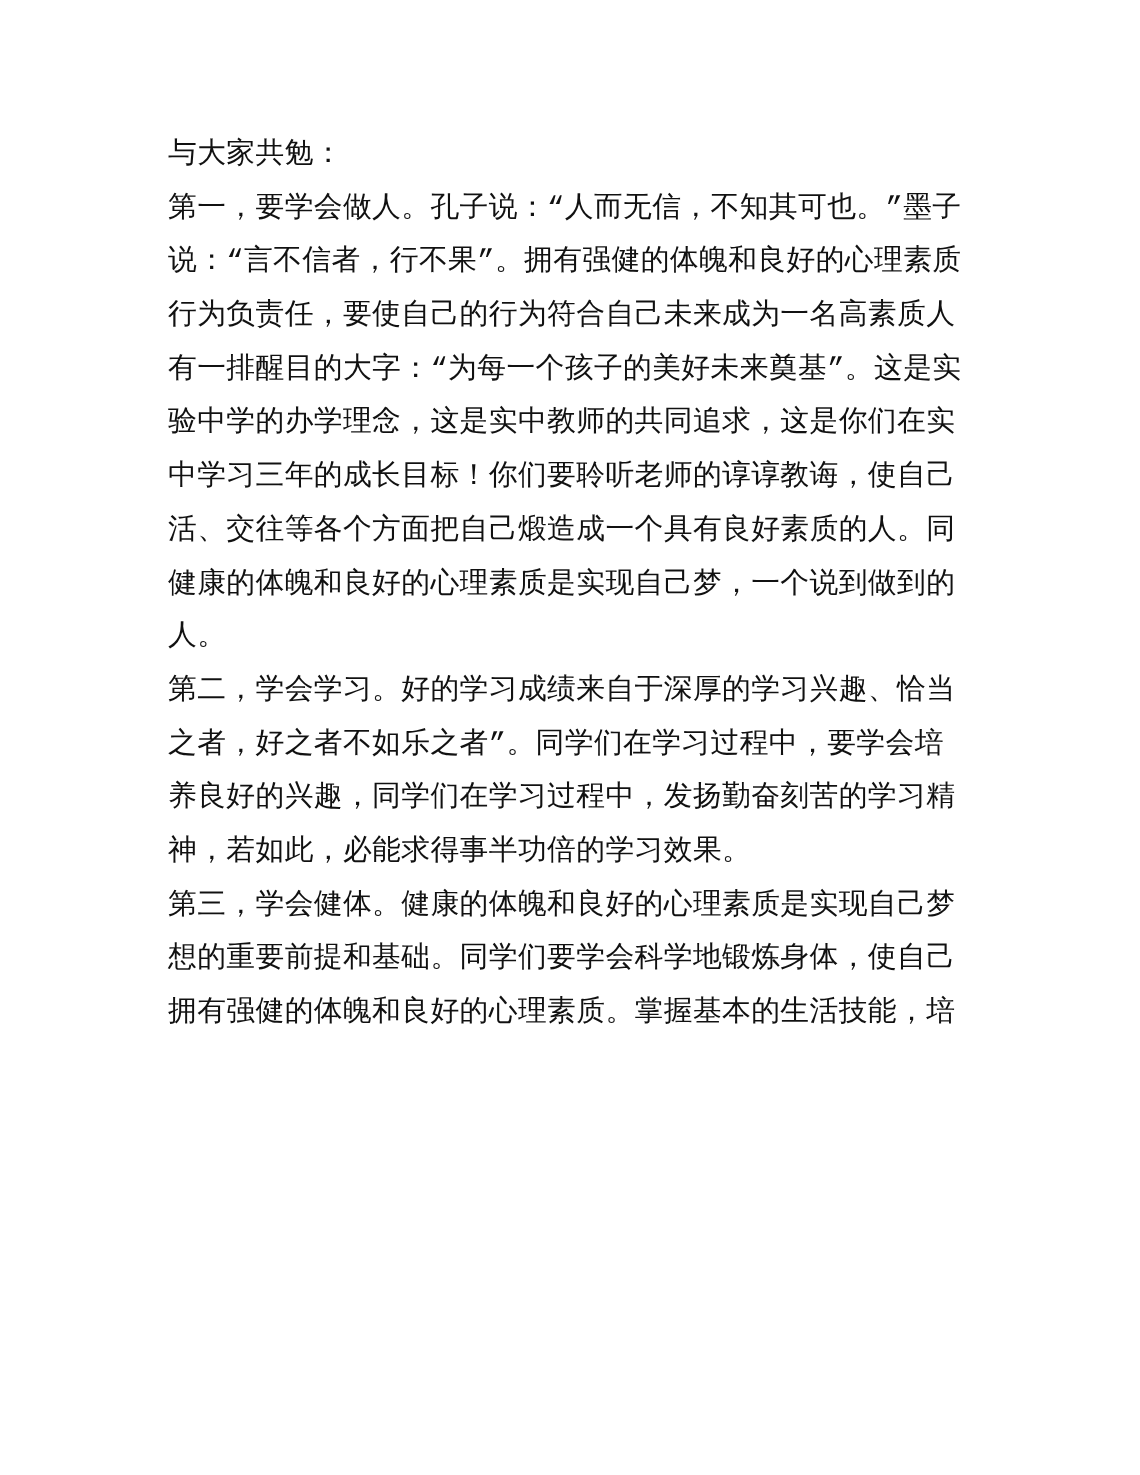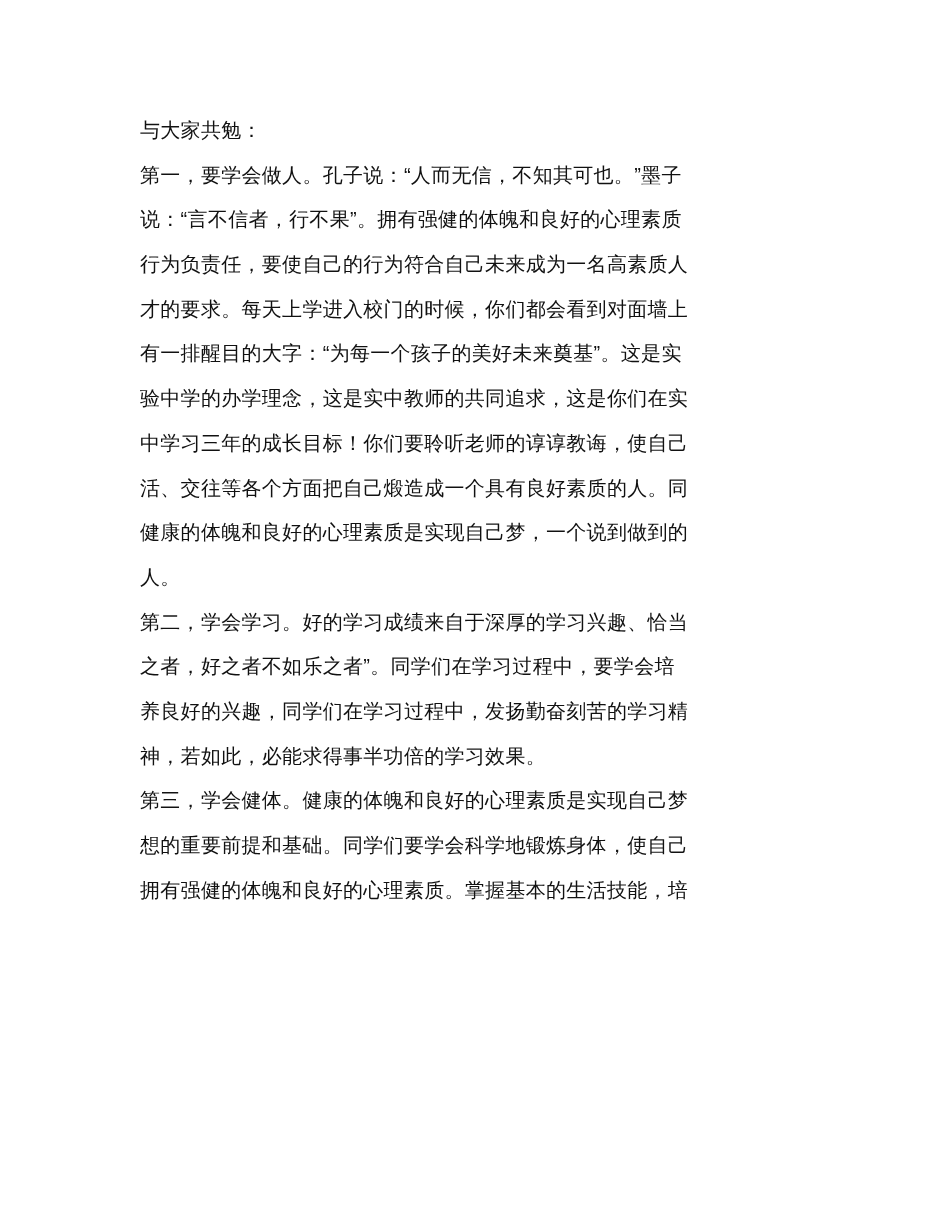--- a/index.html
+++ b/index.html
@@ -2,39 +2,38 @@
 <html><head>
   <meta charset="utf-8">
   <style>
     html, body { margin: 0; padding: 0; background: #ffffff; }
     body { width: 950px; height: 1229px; position: relative; overflow: hidden; }
     .page {
       position: absolute; left: 0; top: 0; width: 950px; height: 1229px; background: #fff;
     }
     .text-block {
       position: absolute; left: 140px; top: 108px; width: 680px;
-      font-family: Liberation Sans, sans-serif;
-      font-size: 20px;
+      font-family: Liberation Mono, monospace;
+      font-size: 24px;
       color: #111111;
     }
     .line {
       height: 44.7px; line-height: 44.7px; white-space: nowrap;
       letter-spacing: 0.3px;
     }
   </style>
 </head>
 <body>
 
 <div class="page">
   <div class="text-block">
     <div class="line">与大家共勉：</div>
     <div class="line">第一，要学会做人。孔子说：“人而无信，不知其可也。”墨子</div>
     <div class="line">说：“言不信者，行不果”。拥有强健的体魄和良好的心理素质</div>
     <div class="line">行为负责任，要使自己的行为符合自己未来成为一名高素质人</div>
-    <div class="line">才的要求。每天上学进入校门的时候，你们都会看到对面墙上</div>
     <div class="line">有一排醒目的大字：“为每一个孩子的美好未来奠基”。这是实</div>
     <div class="line">验中学的办学理念，这是实中教师的共同追求，这是你们在实</div>
     <div class="line">中学习三年的成长目标！你们要聆听老师的谆谆教诲，使自己</div>
     <div class="line">活、交往等各个方面把自己煅造成一个具有良好素质的人。同</div>
     <div class="line">健康的体魄和良好的心理素质是实现自己梦，一个说到做到的</div>
     <div class="line">人。</div>
     <div class="line">第二，学会学习。好的学习成绩来自于深厚的学习兴趣、恰当</div>
     <div class="line">之者，好之者不如乐之者”。同学们在学习过程中，要学会培</div>
     <div class="line">养良好的兴趣，同学们在学习过程中，发扬勤奋刻苦的学习精</div>
     <div class="line">神，若如此，必能求得事半功倍的学习效果。</div>

